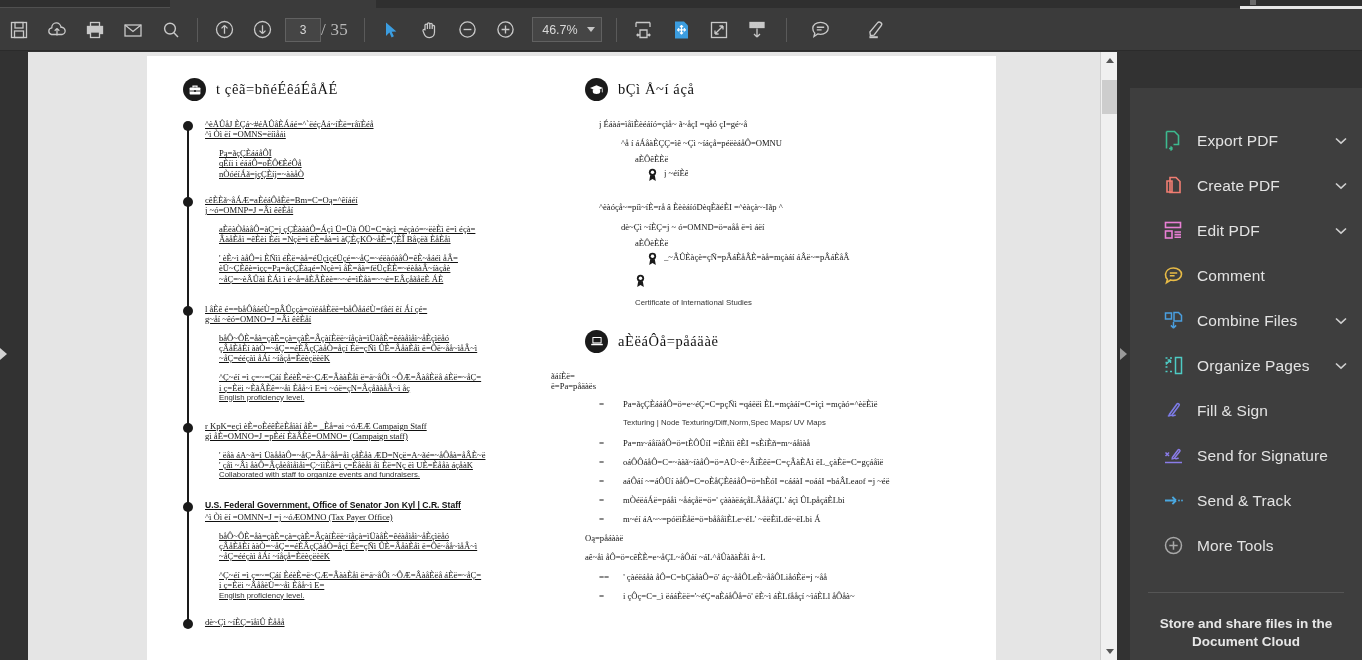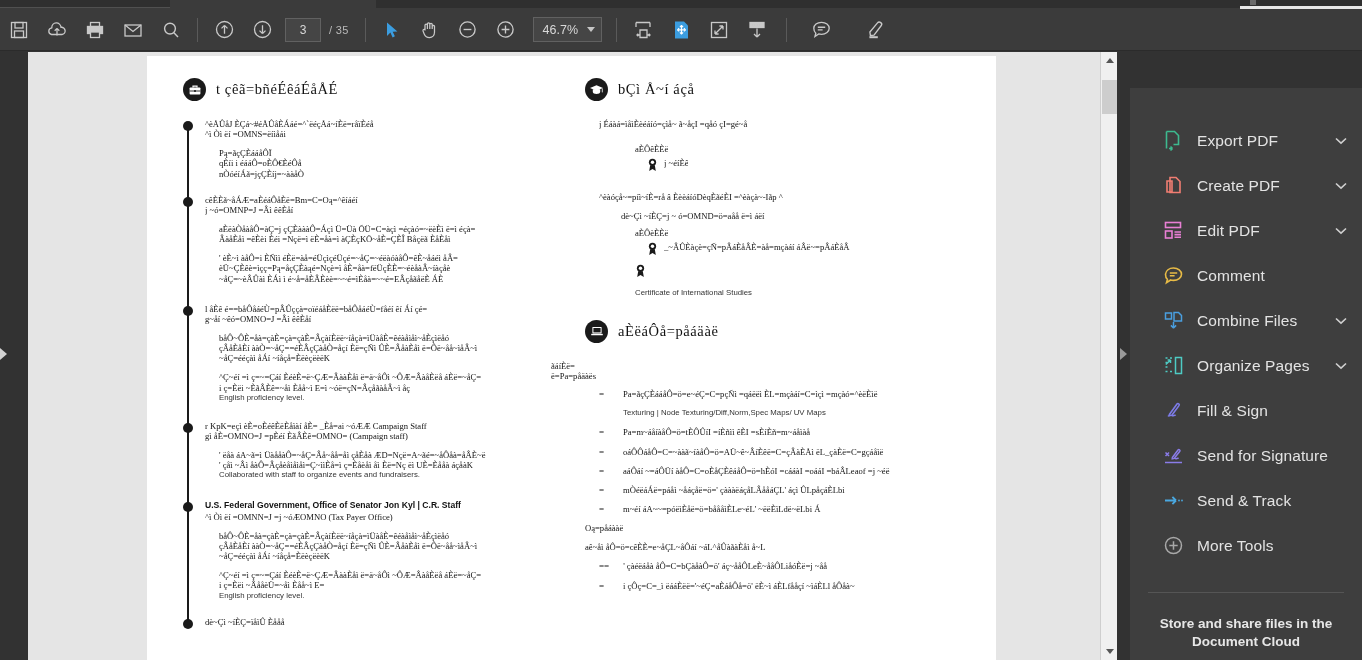--- a/index.html
+++ b/index.html
@@ -28,21 +28,21 @@
     width:38px; height:42px; display:flex; align-items:center; justify-content:center;
     color:#c9c9c9; cursor:pointer;
   }
   .tb-btn svg { display:block; }
   .tb-sep { width:1px; height:24px; background:#5a5a5a; margin:0 7px; }
   .pagebox {
     width:36px; height:24px; background:#454545; border:1px solid #616161;
     color:#d8d8d8; font-size:12px; display:flex; align-items:center; justify-content:center;
     margin-left:4px;
   }
-  .pagetotal { color:#b9b9b9; font-size:11px; margin-left:8px; letter-spacing:0.3px;}
+  .pagetotal { color:#b9b9b9; font-size:17px; margin-left:0; letter-spacing:0.3px;font-family:Liberation Serif, serif;}
   .zoombox {
     height:25px; background:#454545; border:1px solid #616161; margin-left:8px;
     display:flex; align-items:center; padding:0 6px 0 9px; gap:9px; cursor:pointer;
   }
   .zoomval { color:#d8d8d8; font-size:12.5px; }
   .caret-dn { width:0;height:0;border-left:4.5px solid transparent;border-right:4.5px solid transparent;border-top:5px solid #c6c6c6; }
 
   
   .lpanel-arrow {
     position:absolute; left:0px; top:348px; width:8px; height:14px; cursor:pointer;
@@ -98,21 +98,21 @@
 
   .sechead { display:flex; align-items:center; gap:10px; margin-bottom:18px; }
   .sechead .dot {
     width:23px; height:23px; border-radius:50%; background:#1a1a1a;
     display:flex; align-items:center; justify-content:center; flex:0 0 23px;
   }
   .sechead .ttl { font-size:14.5px; letter-spacing:0.6px; color:#111; }
 
   .timeline { position:relative; padding-left:22px; }
   .timeline .rail { position:absolute; left:4px; top:6px; bottom:0; width:2px; background:#1a1a1a; }
-  .tl-item { position:relative; margin-bottom:13px; }
+  .tl-item { position:relative; margin-bottom:13px;text-decoration:underline; }
   .tl-item .bull { position:absolute; left:-22px; top:2px; width:10px; height:10px; border-radius:50%; background:#1a1a1a; }
   .moj { font-size:8.6px; line-height:1.18; color:#111; white-space:nowrap; overflow:hidden; }
   .eng { font-family:"Liberation Sans", sans-serif; font-size:7.8px; color:#333; line-height:1.3; }
   .eng.b { font-weight:bold; font-size:8.6px; color:#111; }
   .indent1 { margin-left:14px; }
   .gap { height:9px; }
 
   .rcontent { padding-left:14px; }
   .rrow { margin-bottom:11px; }
   .award { display:flex; align-items:flex-start; gap:6px; margin-left:26px; margin-top:4px; }
@@ -392,20 +392,21 @@
             </svg>
           </span>
           <span class="ttl">bÇì Å~í áçå</span>
         </div>
 
         <div class="rcontent">
           <div class="rrow">
             <div class="moj">j  Éáàá=ìåìÈèéáíó=çìå~ ã~åçI =qåó çI=gé~å</div>
             <div class="gap"></div>
             <div class="indent1" style="margin-left:22px;">
+              <div class="moj">^å í áÁåàÈÇÇ=ìê ~Çì ~íáçå=péëèáåÔ=OMNU</div>
               <div class="moj" style="margin-top:6px;margin-left:14px;">aÈÔêÈÈë</div>
               <div class="award">
                 <span class="med">
                   <svg width="11" height="14" viewBox="0 0 11 14">
                     <circle cx="5.5" cy="4.3" r="3.6" fill="#1a1a1a"></circle>
                     <circle cx="5.5" cy="4.3" r="1.7" fill="#ffffff"></circle>
                     <path d="M3.2 7.2 L2.2 13 L5.5 11 L8.8 13 L7.8 7.2 Z" fill="#1a1a1a"></path>
                   </svg>
                 </span>
                 <span class="moj">j ~éíÈê</span>

